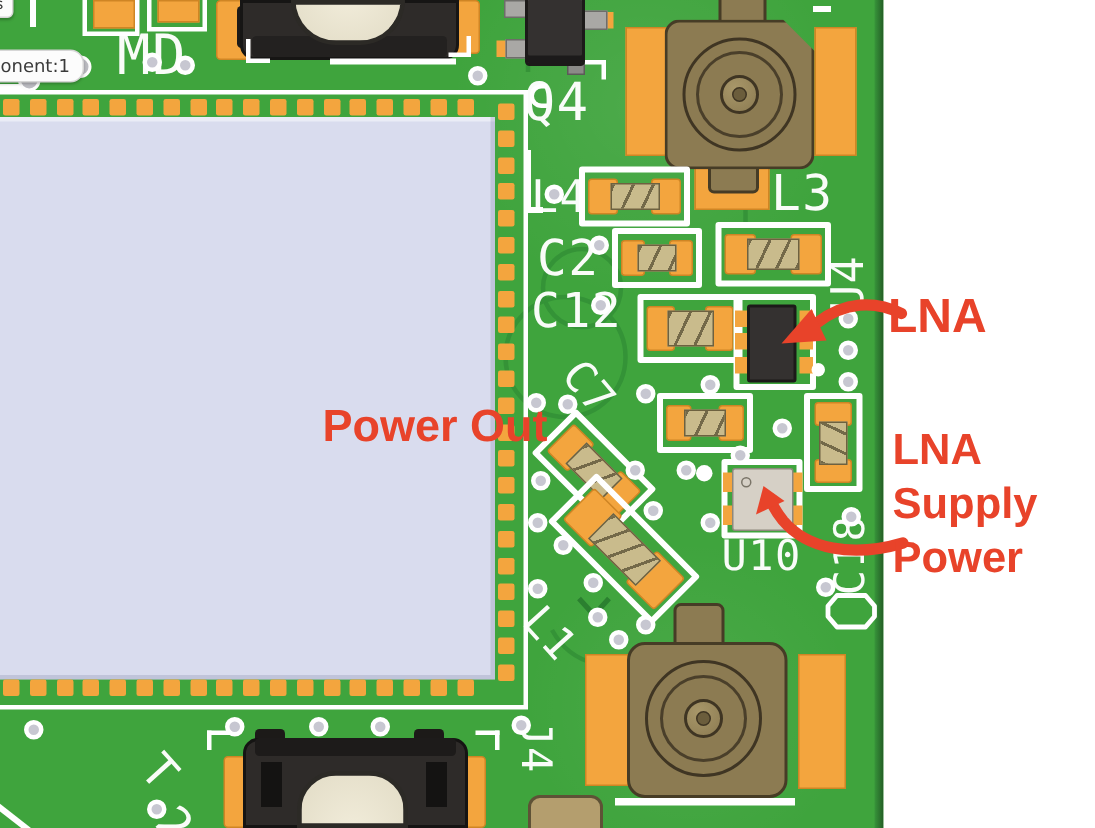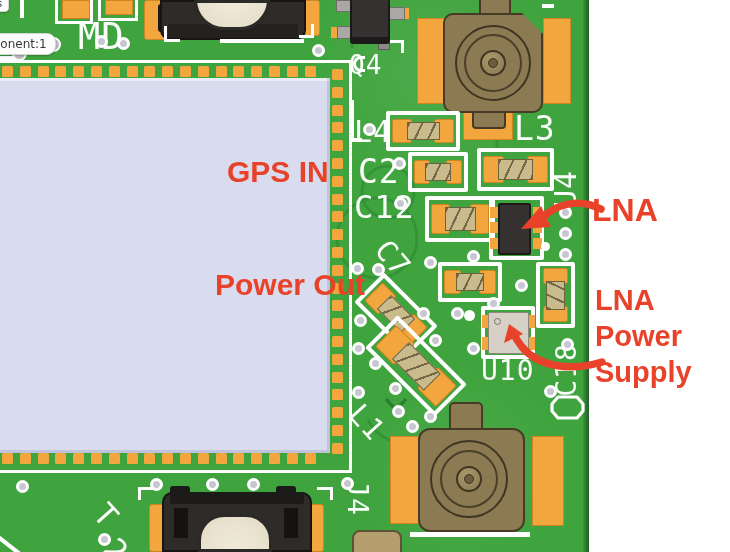--- a/index.html
+++ b/index.html
@@ -256,21 +256,21 @@
     <div class="abs" style="left:162px;top:492px;width:150px;height:60px;background:#2e2b29;border:2px solid #151413;border-radius:10px 10px 0 0;box-sizing:border-box;"></div>
     <div class="abs" style="left:170px;top:492px;width:134px;height:12px;background:#1d1b1a;border-radius:3px;"></div>
     <div class="abs" style="left:174px;top:508px;width:14px;height:30px;background:#141312;"></div>
     <div class="abs" style="left:284px;top:508px;width:14px;height:30px;background:#141312;"></div>
     <div class="abs" style="left:198px;top:514px;width:74px;height:38px;background:radial-gradient(ellipse at 50% 130%, #f2eddb, #e2dcc6);border:3px solid #2c2a26;border-radius:26px 26px 0 0;box-sizing:border-box;"></div>
   </div>
 
   <div class="abs" style="left:352px;top:530px;width:46px;height:26px;background:#b49e6e;border:2px solid #5e5236;border-radius:8px 8px 0 0;"></div>
 
   <div class="silk" style="left:78px;top:18px;font-size:37px;">MD</div>
-  <div class="silk" style="left:349px;top:52px;font-size:26px;">Q4</div>
+  <div class="silk" style="left:349px;top:52px;font-size:35px;">Q4</div>
   <div class="silk" style="left:354px;top:117px;font-size:30px;">L4</div>
   <div class="silk" style="left:358px;top:155px;font-size:33px;">C2</div>
   <div class="silk" style="left:514px;top:112px;font-size:33px;">L3</div>
   <div class="silk" style="left:354px;top:191px;font-size:32px;">C12</div>
   <div class="silk" style="left:540px;top:174px;width:52px;font-size:30px;text-align:center;transform:rotate(-90deg);">U4</div>
   <div class="silk" style="left:537px;top:356px;width:60px;font-size:28px;text-align:center;transform:rotate(-90deg);">C18</div>
   <div class="silk" style="left:374px;top:244px;font-size:29px;transform:rotate(50deg);">C7</div>
   <div class="silk" style="left:481px;top:357px;font-size:28px;">U10</div>
   <div class="silk" style="left:348px;top:408px;font-size:29px;transform:rotate(48deg);">L1</div>
   <div class="silk" style="left:337px;top:484px;width:40px;font-size:28px;text-align:center;transform:rotate(90deg);">J4</div>
@@ -323,27 +323,26 @@
   <svg class="layer" width="730" height="552">
     <polygon points="558,397 577,397 583,404 583,411 577,418 558,418 552,411 552,404" fill="none" stroke="#fff" stroke-width="3.2" stroke-linejoin="round"></polygon>
     <g stroke="#e8432a" stroke-width="7.5" fill="none" stroke-linecap="round">
       <path d="M601,209 C583,200 563,201 545,215"></path>
       <path d="M602,362 C568,372 538,366 522,347 C518,342 515,337 513,332"></path>
     </g>
     <polygon points="521,229 541,206 551,227" fill="#e8432a"></polygon>
     <polygon points="509,324 523,334 504,343" fill="#e8432a"></polygon>
   </svg>
 
-  <div class="red-note" style="left:227px;top:155px;font-size:30px;">GPS IN</div>
   <div class="red-note" style="left:215px;top:268px;font-size:30px;">Power Out</div>
   <div class="red-note" style="left:592px;top:193px;font-size:32px;">LNA</div>
   <div class="red-note" style="left:595px;top:282px;font-size:29px;line-height:36px;">
     <div>LNA</div>
+    <div>Supply</div>
     <div>Power</div>
-    <div>Supply</div>
   </div>
 
   <div class="dotg" style="left:46px;top:37px;"></div>
   <div class="dotg" style="left:12px;top:46px;"></div>
   <div class="tip" style="left:-10px;top:-4px;padding:0 6px;font-size:10px;line-height:14px;border-radius:4px;">s</div>
   <div class="tip" style="left:-32px;top:33px;">mponent:1</div>
 
 </div>
 
 </body></html>

